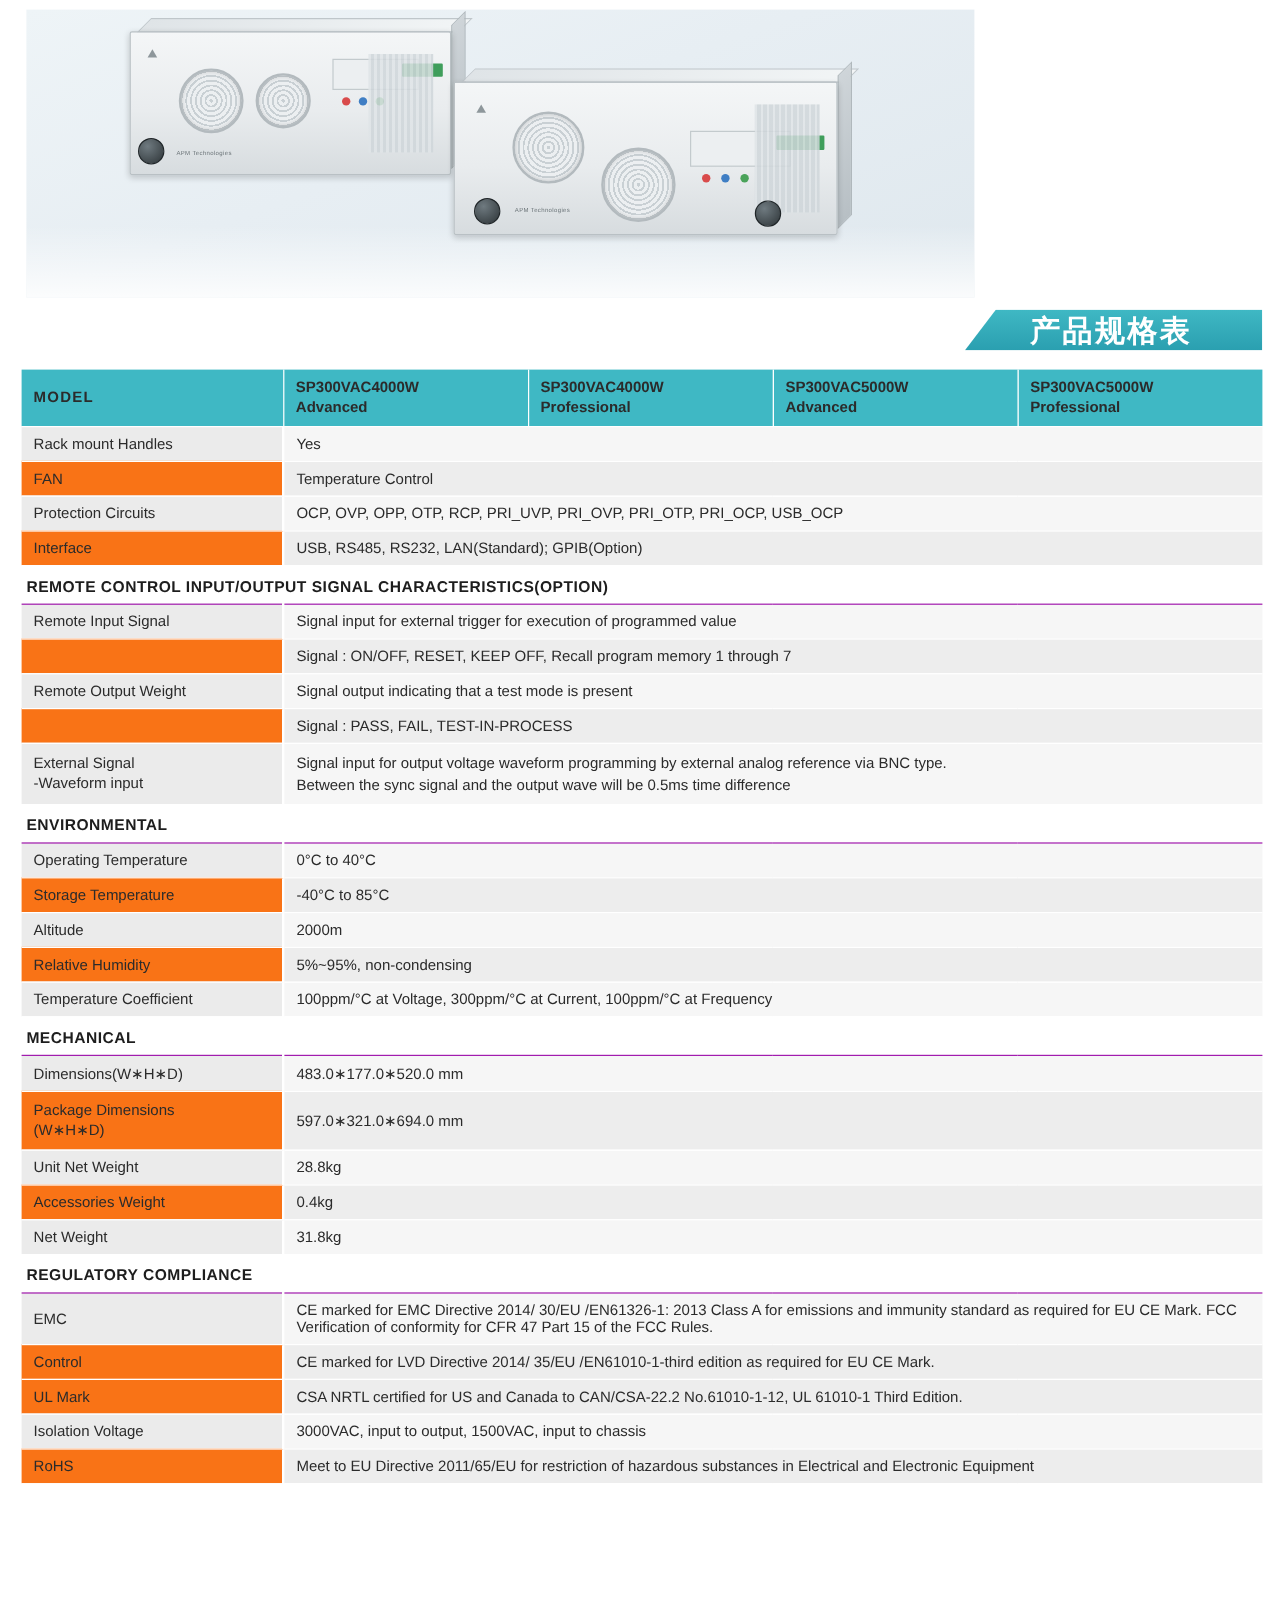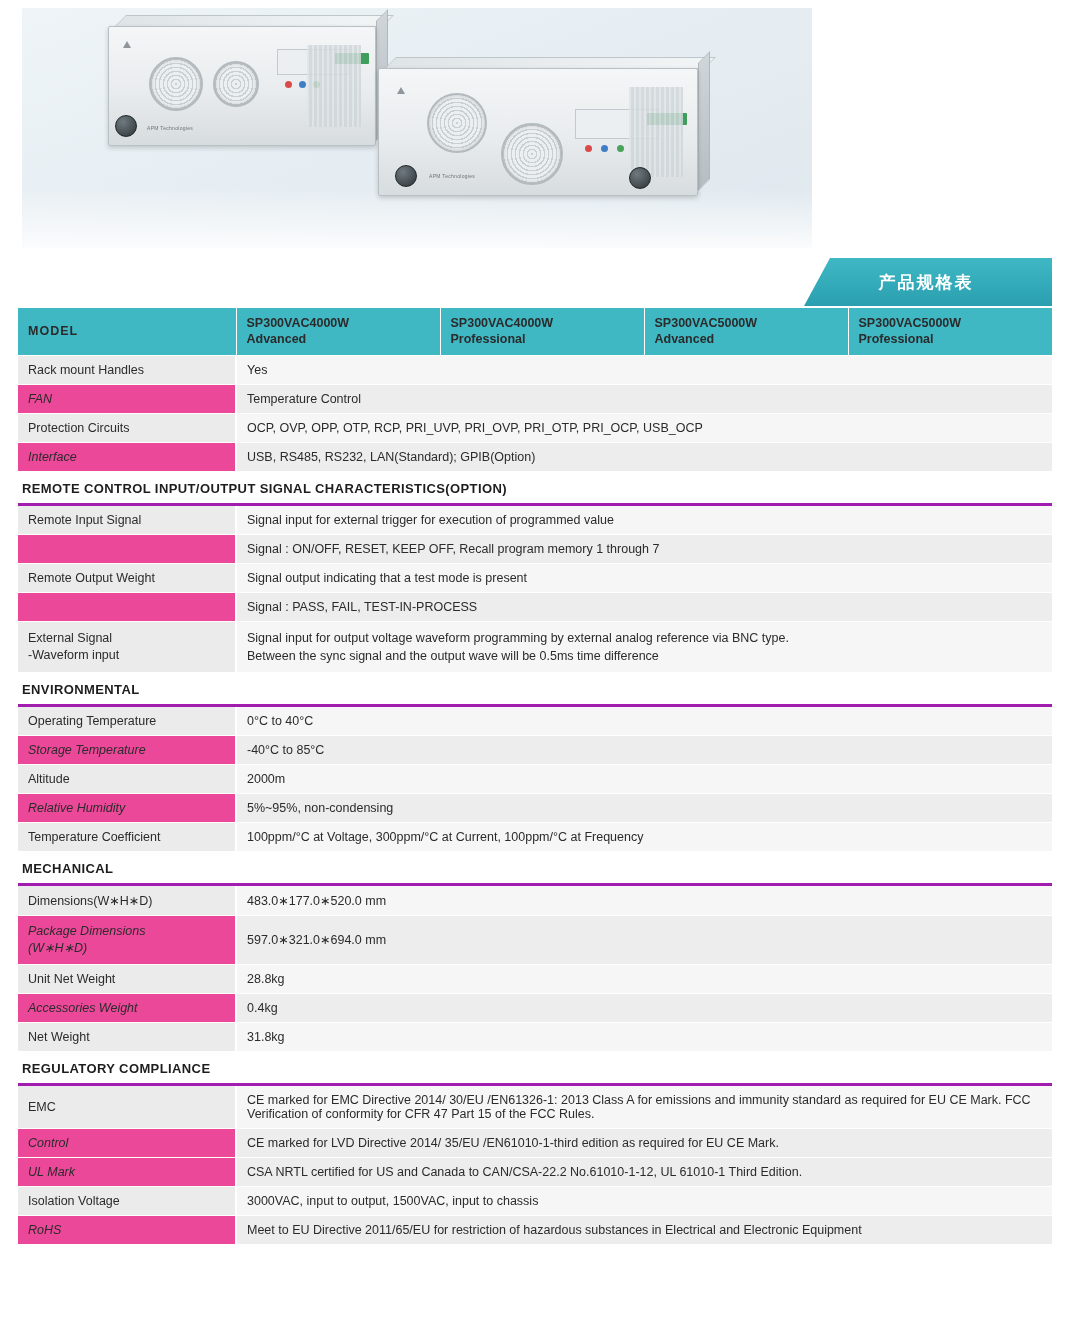--- a/index.html
+++ b/index.html
@@ -134,25 +134,25 @@
 
   
   .banner-wrap {
     position: relative;
     height: 46px;
   }
   .banner {
     position: absolute;
     right: 18px;
     top: 0;
-    height: 48px;
+    height: 34px;
     min-width: 248px;
     background: linear-gradient(to bottom, #3fb8c4 0%, #2a9fb0 100%);
     color: #ffffff;
-    font-size: 17px;
+    font-size: 25px;
     font-weight: bold;
     letter-spacing: 2px;
     display: flex;
     align-items: center;
     justify-content: center;
     padding: 0 34px 0 30px;
     clip-path: polygon(26px 0, 100% 0, 100% 100%, 0 100%);
   }
 
   
@@ -192,30 +192,30 @@
   thead td:last-child { border-right: none; }
 
   tbody tr td.lbl {
     background: #ebebeb;
     color: #2b2b2b;
     border-right: 2px solid #ffffff;
   }
   tbody tr td.val {
     background: #f6f6f6;
   }
-  tbody tr.alt td.lbl { background: #ec4899; font-style: italic; }
+  tbody tr.alt td.lbl { background: #f97316; }
   tbody tr.alt td.val { background: #ededed; }
 
   tr.section td {
     background: #ffffff;
     font-weight: bold;
     font-size: 13px;
     letter-spacing: .4px;
     padding: 9px 10px 7px 4px;
-    border-bottom: 3px solid #a21caf;
+    border-bottom: 1px solid #a21caf;
     color: #1d1d1d;
   }
   td.val.two-line { line-height: 1.45; }
   td.lbl.two-line { line-height: 1.35; }
 </style>
 </head>
 <body>
 
 <div class="hero">
   <div class="hero-bg"></div>

